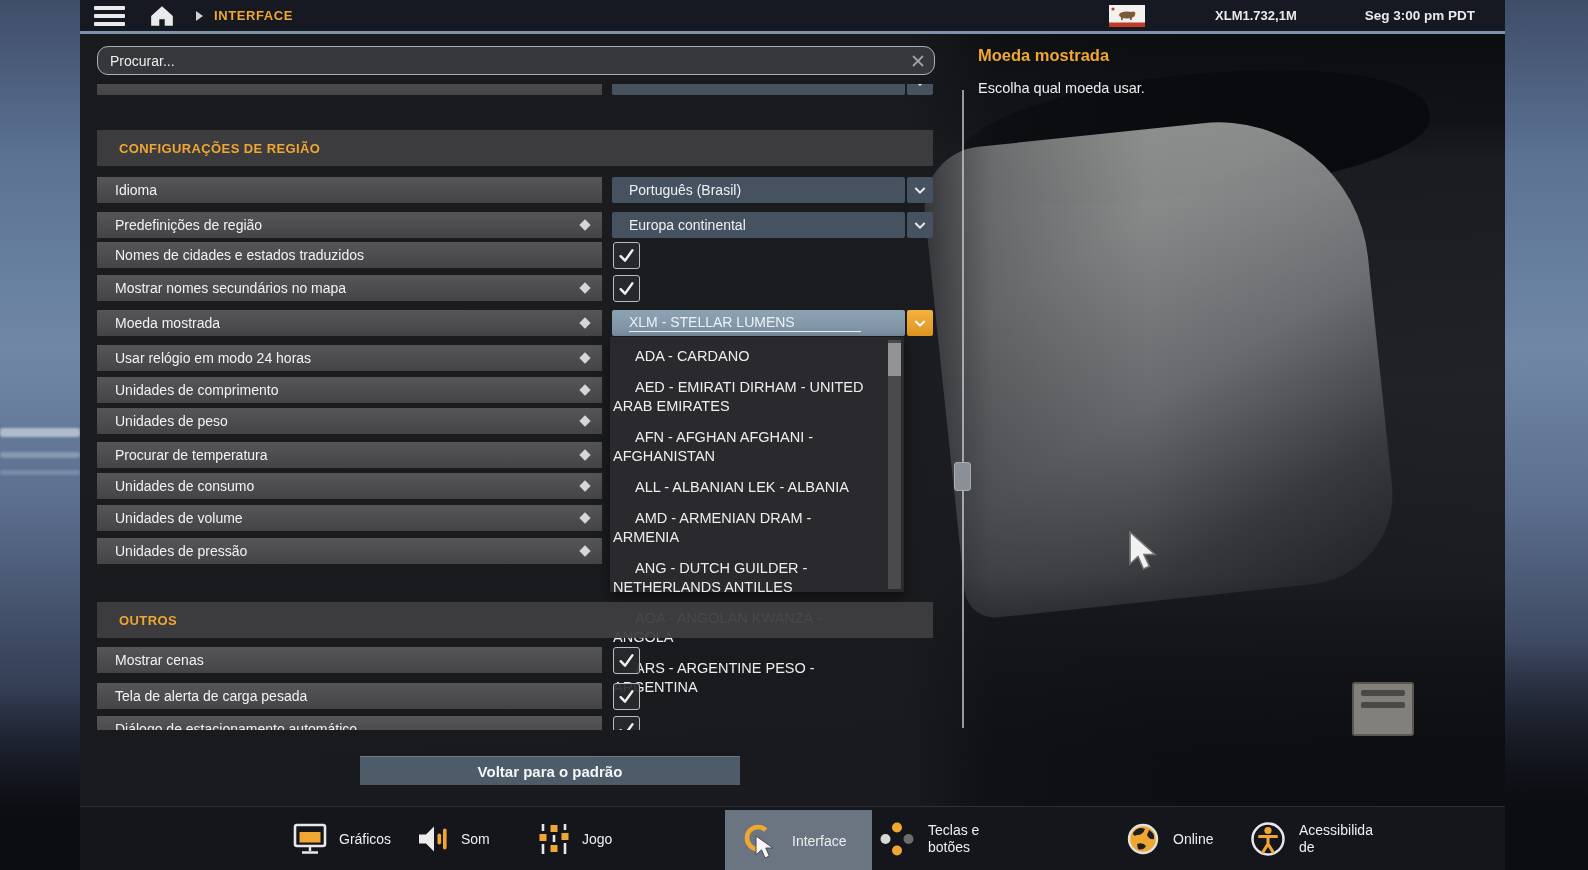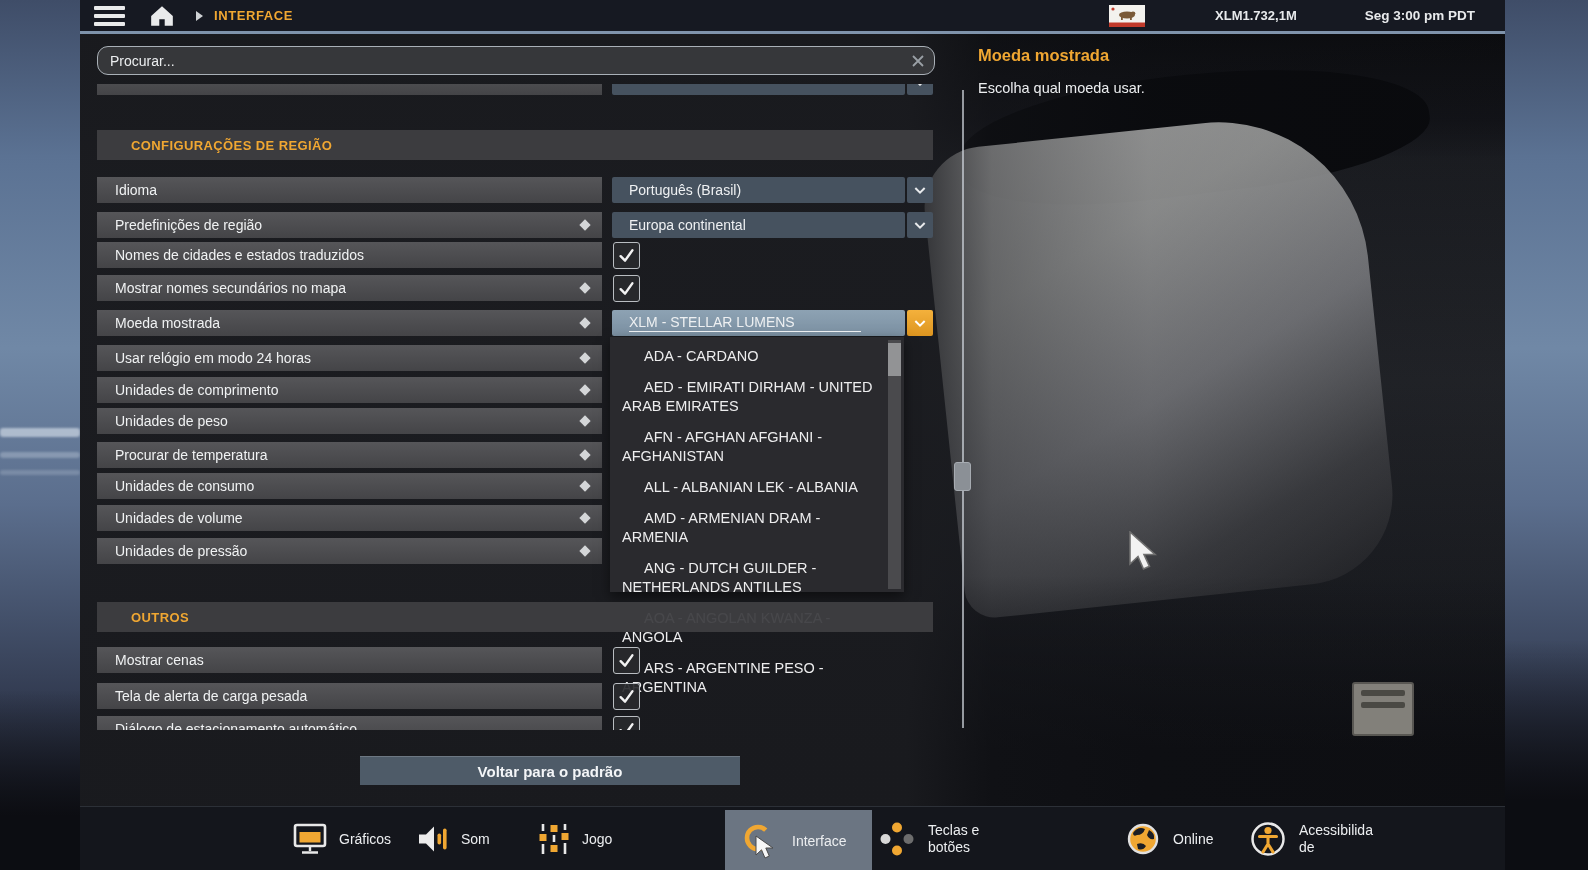--- a/index.html
+++ b/index.html
@@ -39,43 +39,43 @@
   .tb-money{font-size:13px;font-weight:bold;margin-left:70px;}
   .tb-time{font-size:13.5px;font-weight:bold;margin-left:68px;}
   
   .searchbox{position:absolute;left:97px;top:46px;width:838px;height:29px;box-sizing:border-box;
     background:rgba(56,57,60,.95);border:1px solid #a9b0b7;border-radius:11px;
     display:flex;align-items:center;padding:0 8px 0 12px;}
   .search-ph{color:#eceef0;font-size:14px;}
   .search-x{margin-left:auto;cursor:pointer;}
   
   .clip{position:absolute;left:80px;top:84px;width:865px;height:646px;overflow:hidden;}
-  .sheader{position:absolute;left:17px;width:836px;height:30px;background:rgba(62,62,65,.95);
-    display:flex;align-items:center;padding-left:34px;box-sizing:border-box;}
+  .sheader{position:absolute;left:17px;width:836px;height:36px;background:rgba(62,62,65,.95);
+    display:flex;align-items:center;padding-left:22px;box-sizing:border-box;}
   .sheader span{color:#f0a732;font-size:13px;font-weight:bold;letter-spacing:.4px;}
   .srow{position:absolute;left:0;width:865px;height:27px;}
   .bar{position:absolute;left:17px;top:0;width:505px;height:26px;box-sizing:border-box;
     background:linear-gradient(180deg,rgba(88,88,91,.96),rgba(70,70,73,.96));
     display:flex;align-items:center;padding:0 10px 0 18px;cursor:pointer;}
   .bar .lbl{color:#f0f2f3;font-size:14px;}
   .diamond{margin-left:auto;width:8px;height:8px;background:#d4d6d8;transform:rotate(45deg);margin-right:3px;}
   .dd{position:absolute;left:532px;top:0;width:293px;height:26px;box-sizing:border-box;background:#46525f;
     border-radius:2px;display:flex;align-items:center;padding-left:17px;cursor:pointer;}
   .dd .ddtext{color:#eef0f2;font-size:14px;}
   .ddbtn{position:absolute;left:827px;top:0;width:26px;height:26px;background:#46525f;border-radius:2px;
     display:flex;align-items:center;justify-content:center;cursor:pointer;}
   .dd.selected{background:linear-gradient(180deg,#8da2b3,#7b90a2);}
   .dd.selected .ddtext{border-bottom:1px solid rgba(255,255,255,.9);padding-bottom:1px;min-width:232px;}
   .ddbtn.orange{background:linear-gradient(180deg,#f4b13c,#dd9520);}
   .cb{position:absolute;left:533px;top:0;width:27px;height:27px;box-sizing:border-box;
     background:rgba(40,41,44,.92);border:1.5px solid #b9bdc1;border-radius:3px;
     display:flex;align-items:center;justify-content:center;cursor:pointer;}
   
   .ddlist{position:absolute;left:530px;top:253px;width:294px;height:255px;box-sizing:border-box;
-    background:rgba(43,43,46,.97);box-shadow:0 5px 12px rgba(0,0,0,.5);padding:4px 30px 4px 12px;}
+    background:rgba(43,43,46,.97);box-shadow:0 5px 12px rgba(0,0,0,.5);padding:4px 30px 4px 3px;}
   .dditem{color:#ededee;font-size:14.5px;line-height:19px;padding:6px 0;text-indent:22px;cursor:pointer;}
   .ddscroll{position:absolute;right:3px;top:3px;width:13px;height:249px;background:#4a4a4d;}
   .ddthumb{position:absolute;left:0;top:3px;width:13px;height:33px;background:#929395;}
   
   .vtrack{position:absolute;left:962px;top:90px;width:2px;height:638px;background:rgba(205,211,218,.7);}
   .vthumb{position:absolute;left:954px;top:462px;width:17px;height:29px;background:#8b9096;
     border:1px solid #a6abb1;border-radius:3px;box-sizing:border-box;cursor:grab;}
   
   .resetbtn{position:absolute;left:360px;top:756px;width:380px;height:28px;background:#4e5b68;
     border-radius:0;display:flex;align-items:center;justify-content:center;cursor:pointer;

